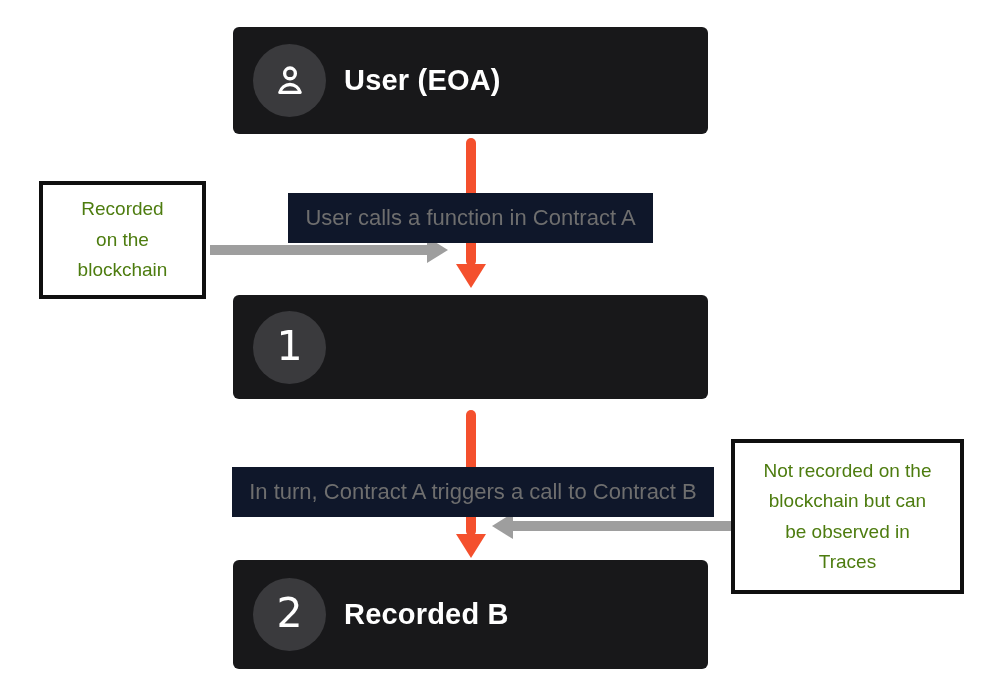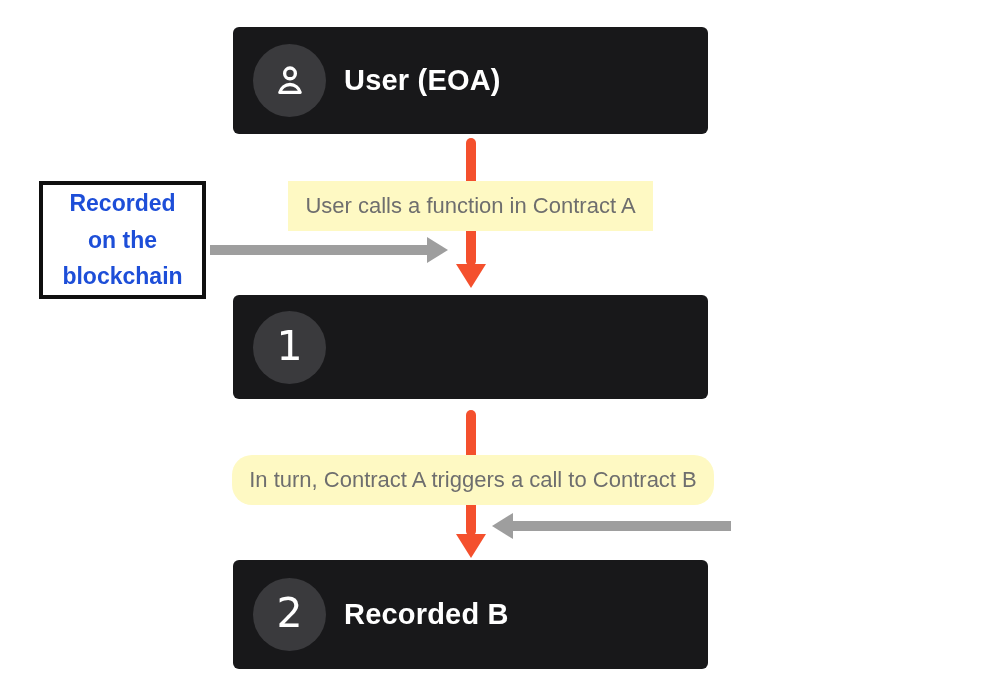--- a/index.html
+++ b/index.html
@@ -85,31 +85,32 @@
     border-top: 24px solid #f4502d;
   }
   .v-arrow-1 { top: 138px; height: 150px; }
   .v-arrow-1 .shaft { height: 128px; }
   .v-arrow-2 { top: 410px; height: 148px; }
   .v-arrow-2 .shaft { height: 126px; }
 
   
   .edge-label {
     position: absolute;
-    background: #fef9c3;
+    background: #0f172a;
     color: #6e6e6e;
     font-size: 22px;
     display: flex;
     align-items: center;
     justify-content: center;
     z-index: 3;
     box-sizing: border-box;
+    margin-top: 12px;
   }
   .edge-label-1 { left: 288px; top: 181px; width: 365px; height: 50px; }
-  .edge-label-2 { left: 232px; top: 455px; width: 482px; height: 50px; border-radius: 20px; }
+  .edge-label-2 { left: 232px; top: 455px; width: 482px; height: 50px; }
 
   
   .h-arrow { position: absolute; height: 26px; z-index: 1; }
   .h-arrow .shaft {
     position: absolute;
     top: 8px;
     height: 10px;
     background: #9e9e9e;
   }
   .h-arrow .head {
@@ -134,23 +135,23 @@
     background: #ffffff;
     border: 4px solid #0f0f0f;
     box-sizing: border-box;
     display: flex;
     align-items: center;
     justify-content: center;
     text-align: center;
     z-index: 4;
   }
   .note-text {
-    color: #1d4ed8;
-    font-size: 23px;
-    font-weight: 700;
+    color: #4d7c0f;
+    font-size: 19px;
+    font-weight: 400;
     line-height: 1.6;
     white-space: pre-line;
   }
   .note-left  { left: 39px;  top: 181px; width: 167px; height: 118px; }
   .note-right { left: 731px; top: 439px; width: 233px; height: 155px; }
 
   .user-icon-svg { display: block; }
 </style>
 </head>
 <body>
@@ -201,18 +202,24 @@
   <div class="note note-left">
     <div class="note-text">Recorded
 on the
 blockchain</div>
   </div>
   <div class="h-arrow h-arrow-left">
     <div class="shaft"></div>
     <div class="head"></div>
   </div>
 
+  <div class="note note-right">
+    <div class="note-text">Not recorded on the
+blockchain but can
+be observed in
+Traces</div>
+  </div>
   <div class="h-arrow h-arrow-right">
     <div class="shaft"></div>
     <div class="head"></div>
   </div>
 
 </div>
 
 </body></html>

